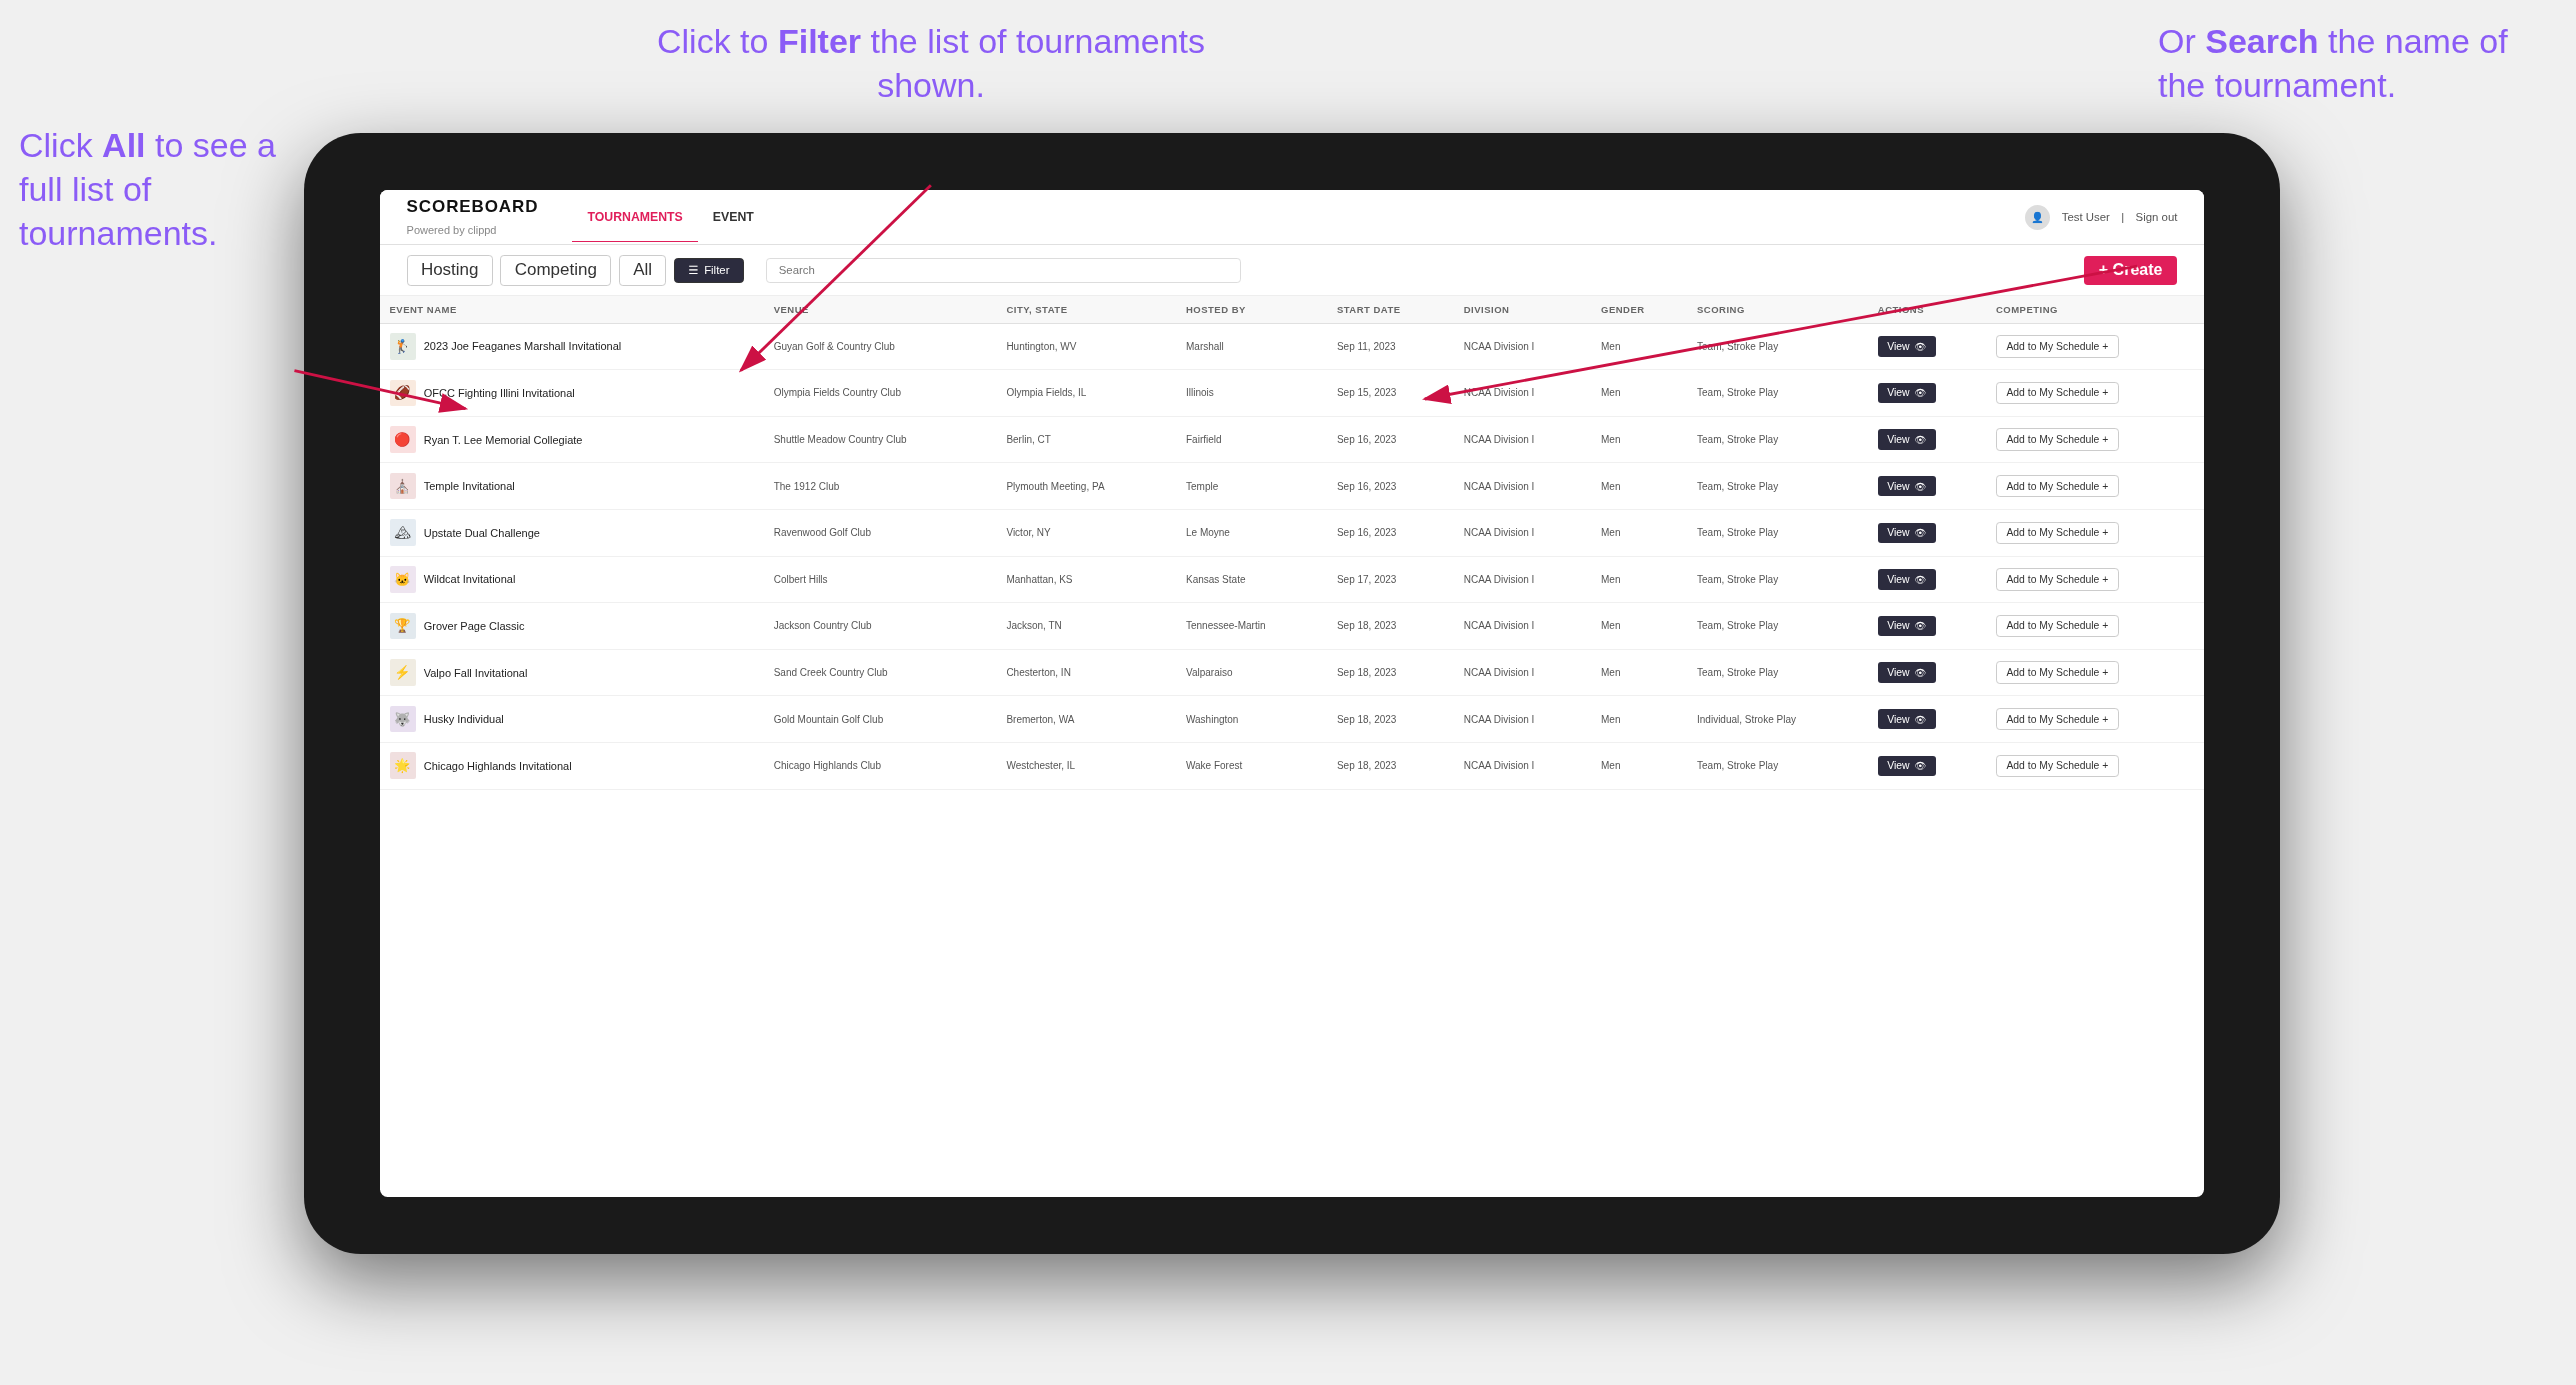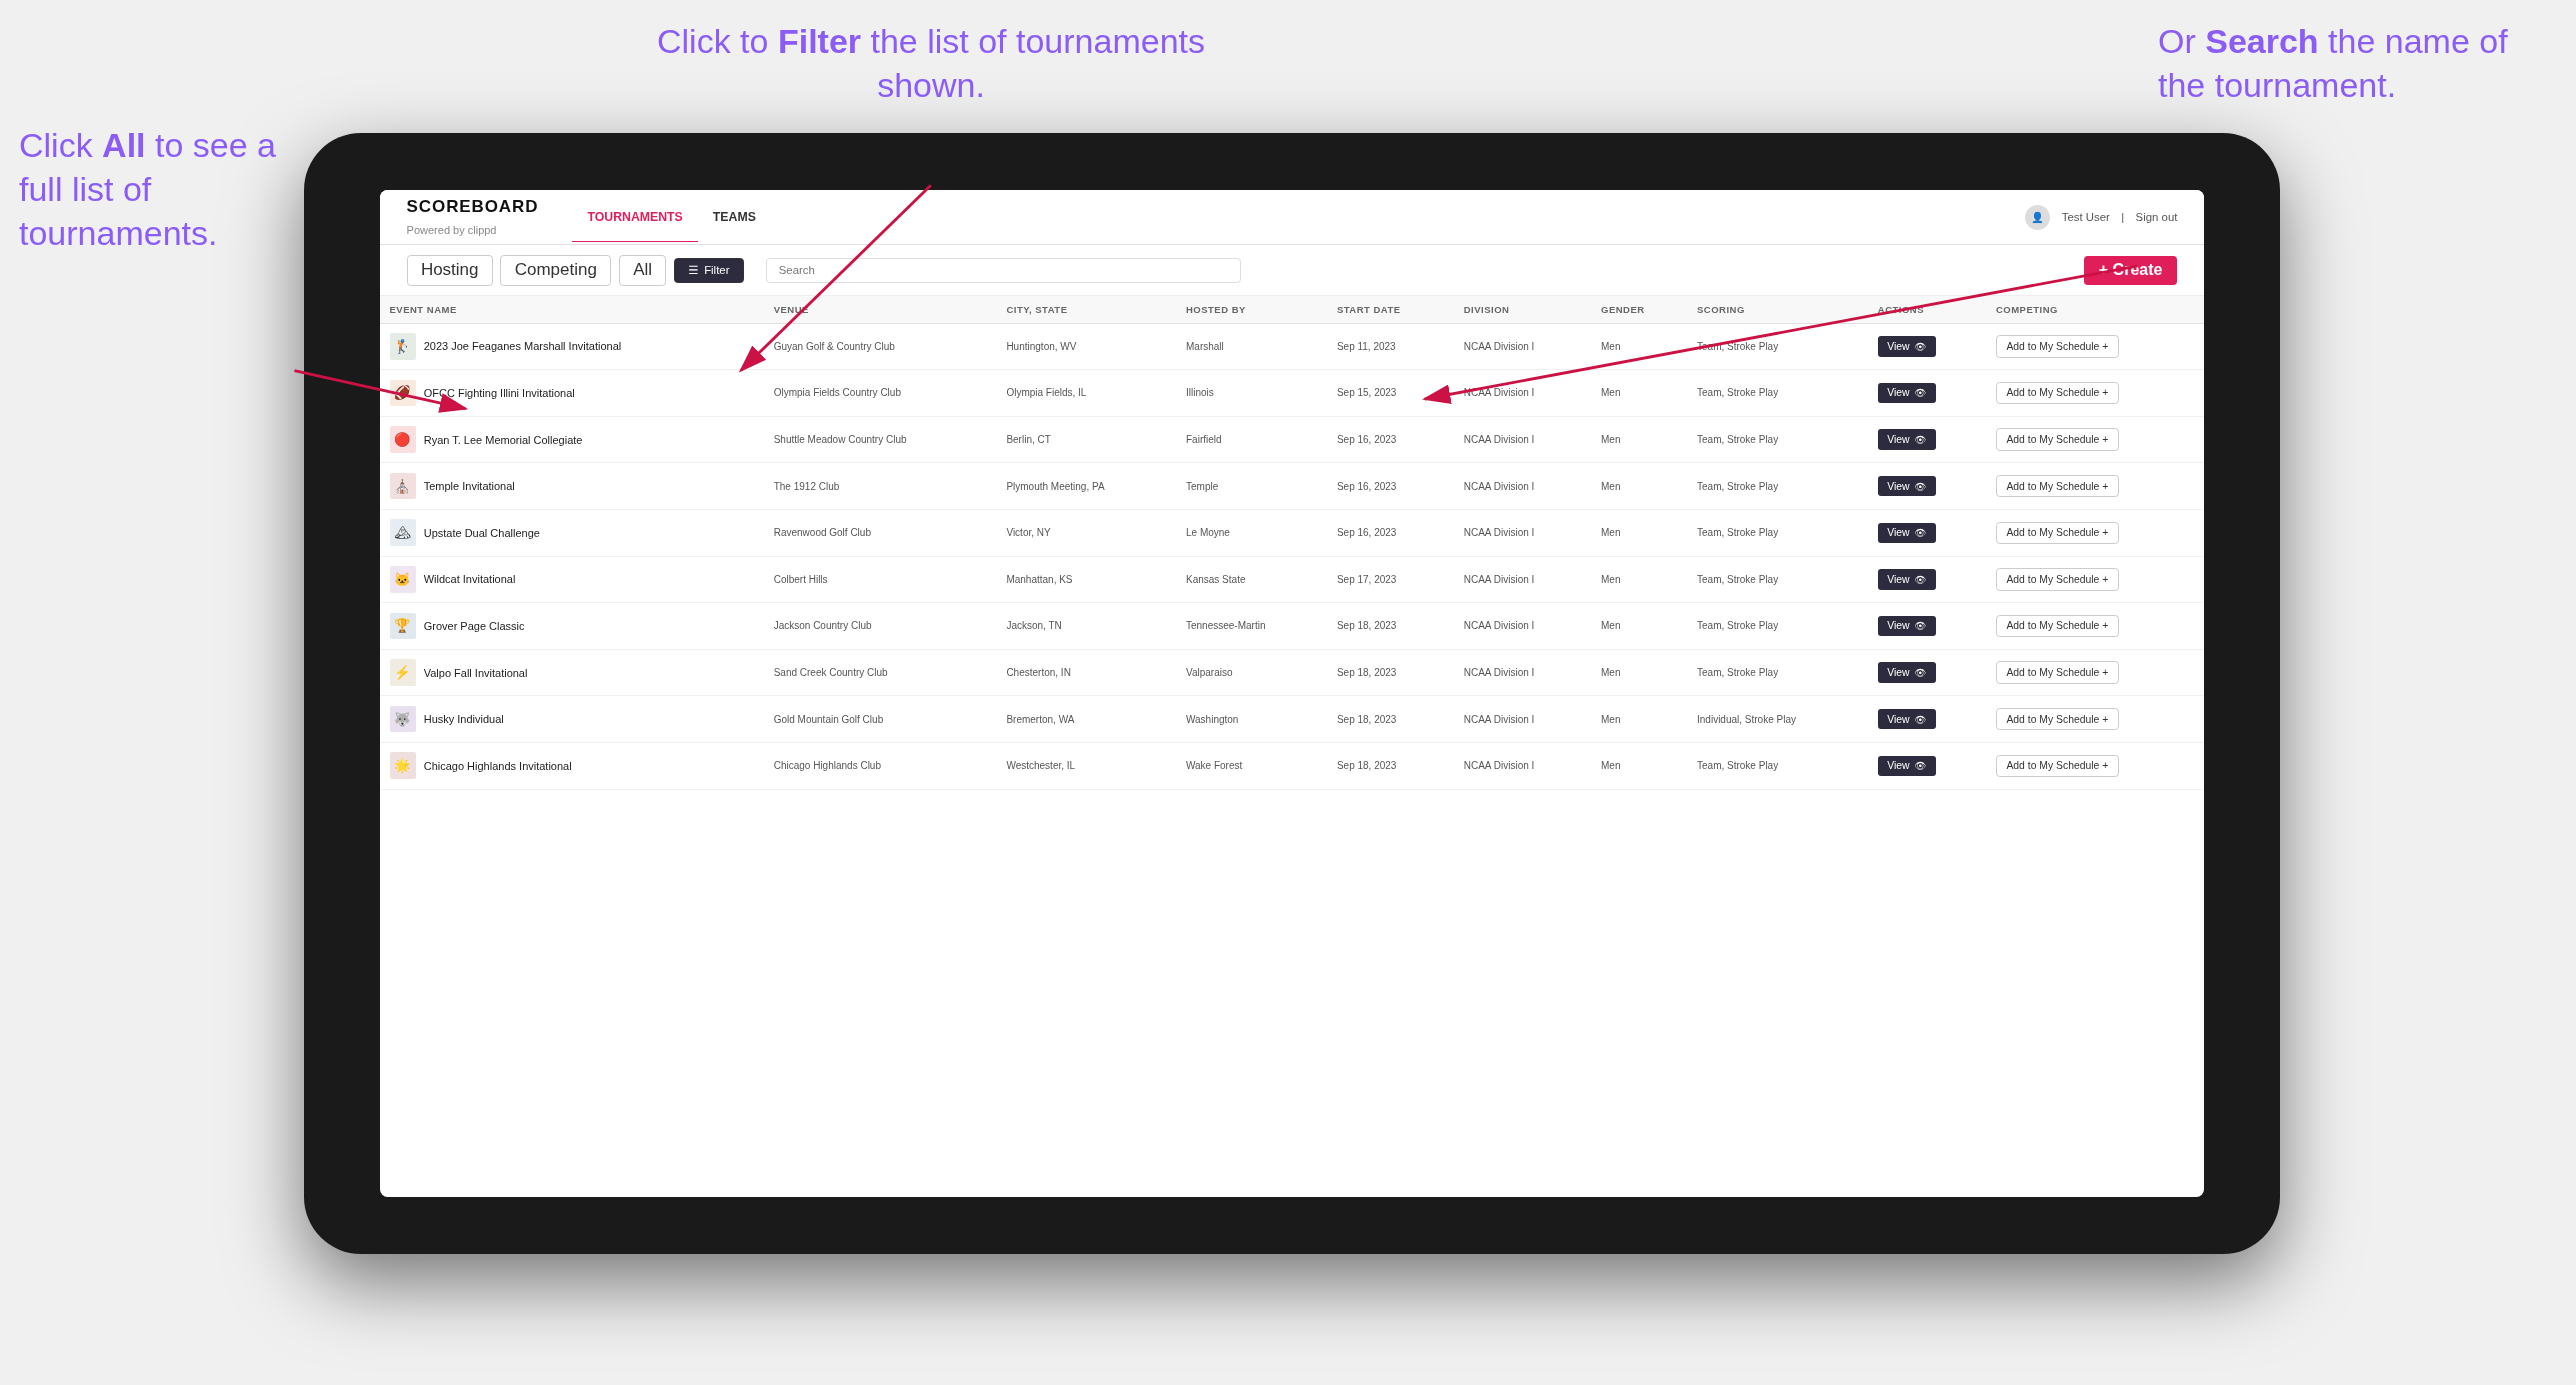--- a/index.html
+++ b/index.html
@@ -286,21 +286,21 @@
 <div class="tablet-shell">
   <div class="tablet-screen">
 
     <div class="topnav">
       <div class="logo-area">
         <span class="logo-text">SCOREBOARD</span>
         <span class="logo-sub">Powered by clippd</span>
       </div>
       <nav class="nav-links">
         <a class="nav-link active">TOURNAMENTS</a>
-        <a class="nav-link">TEAMS</a>
+        <a class="nav-link">EVENT</a>
       </nav>
       <div class="nav-right">
         <div class="user-icon">👤</div>
         <span>Test User</span>
         <span>|</span>
         <a style="cursor:pointer;color:#555;text-decoration:none;font-size:11.4px;">Sign out</a>
       </div>
     </div>
 
     <div class="filters-row">

